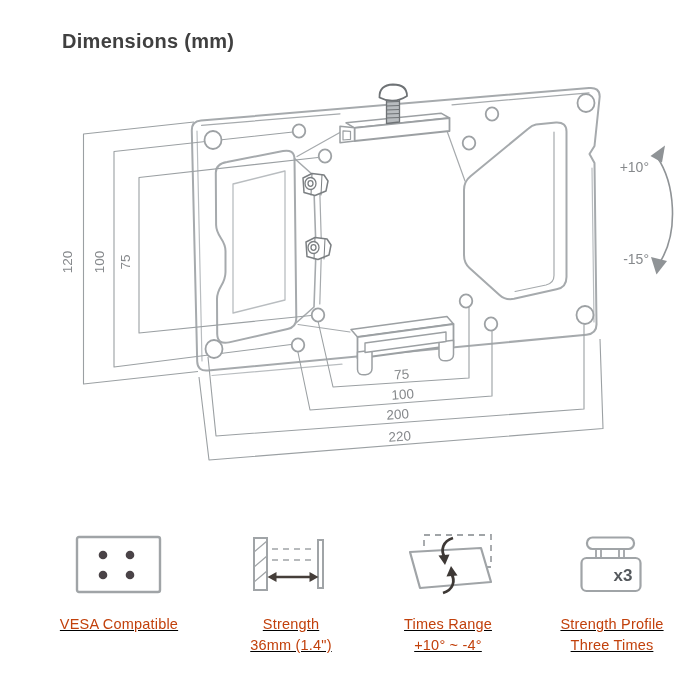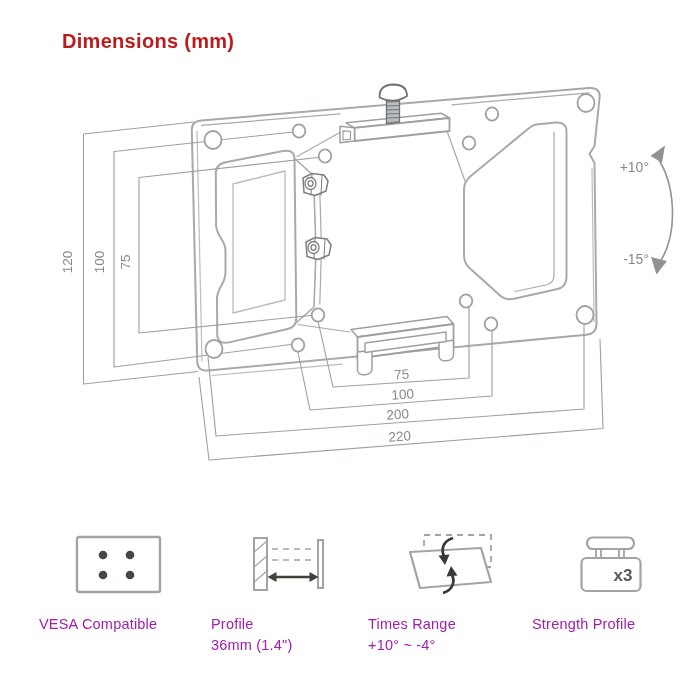--- a/index.html
+++ b/index.html
@@ -2,27 +2,27 @@
 <html><head>
 <meta charset="utf-8">
 <style>
   html,body{margin:0;padding:0;background:#ffffff;}
   .stage{
     position:relative;width:700px;height:700px;background:#ffffff;overflow:hidden;
     font-family:"Liberation Sans","DejaVu Sans",sans-serif;
   }
   .page-title{
     position:absolute;left:62px;top:30px;margin:0;
-    font-size:20px;font-weight:700;letter-spacing:.3px;color:#b91c1c;
+    font-size:20px;font-weight:700;letter-spacing:.3px;color:#404040;
   }
   .drawing-svg{position:absolute;left:0;top:0;}
   .features{position:absolute;left:0;top:524px;width:700px;height:160px;}
-  .feature{position:absolute;width:160px;text-align:left;}
+  .feature{position:absolute;width:160px;text-align:center;text-decoration:underline;}
   .feature .icon-box{height:82px;display:flex;align-items:center;justify-content:center;}
-  .feature figcaption{margin-top:8px;font-size:14.5px;line-height:21px;color:#a21caf;letter-spacing:.2px;}
+  .feature figcaption{margin-top:8px;font-size:14.5px;line-height:21px;color:#c2410c;letter-spacing:.2px;}
   .feature figcaption span{display:block;}
   .f-vesa{left:39px;}
   .f-profile{left:211px;}
   .f-tilt{left:368px;}
   .f-strength{left:532px;}
   figure{margin:0;}
   text{font-family:"Liberation Sans","DejaVu Sans",sans-serif;}
 </style>
 </head>
 <body>
@@ -158,21 +158,21 @@
           <rect x="2" y="2" width="13" height="52" fill="none" stroke="#a0a4a7" stroke-width="2"></rect>
           <path d="M 2,16 L 15,5 M 2,31 L 15,20 M 2,46 L 15,35" stroke="#a0a4a7" stroke-width="1.3" fill="none"></path>
           <rect x="66" y="4" width="5" height="48" fill="none" stroke="#a0a4a7" stroke-width="2"></rect>
           <path d="M 20,13 H 62 M 20,24 H 62" stroke="#a0a4a7" stroke-width="1.6" stroke-dasharray="6 5" fill="none"></path>
           <line x1="23" y1="41" x2="59" y2="41" stroke="#453e3a" stroke-width="2.6"></line>
           <polygon points="15.5,41 24.5,36 24.5,46" fill="#453e3a"></polygon>
           <polygon points="66.5,41 57.5,36 57.5,46" fill="#453e3a"></polygon>
         </svg>
       </div>
       <figcaption>
-        <span>Profile</span>
+        <span>Strength</span>
         <span>36mm (1.4")</span>
       </figcaption>
     </figure>
 
     <figure class="feature f-tilt">
       <div class="icon-box">
         <svg width="94" height="66" viewBox="0 0 94 66">
           <rect x="23" y="3" width="67" height="32" fill="none" stroke="#a0a4a7" stroke-width="1.8" stroke-dasharray="6 5"></rect>
           <path d="M 9,20 L 80,16 L 90,50 L 19,56 Z" fill="#ffffff" stroke="#a0a4a7" stroke-width="2.2" stroke-linejoin="round"></path>
           <path d="M 52,6 C 42,9 39,18 44,26" fill="none" stroke="#3d3835" stroke-width="2.8"></path>
@@ -191,17 +191,18 @@
       <div class="icon-box">
         <svg width="66" height="60" viewBox="0 0 66 60">
           <rect x="8" y="2.5" width="47" height="11.5" rx="5.5" fill="none" stroke="#a0a4a7" stroke-width="2.2"></rect>
           <path d="M 17,14 V 23 M 22,14 V 23 M 40,14 V 23 M 45,14 V 23" stroke="#a0a4a7" stroke-width="1.8" fill="none"></path>
           <rect x="2.5" y="23" width="59" height="33" rx="5" fill="none" stroke="#a0a4a7" stroke-width="2.2"></rect>
           <text x="44" y="46" text-anchor="middle" font-size="17" font-weight="600" fill="#55595d">x3</text>
         </svg>
       </div>
       <figcaption>
         <span>Strength Profile</span>
+        <span>Three Times</span>
       </figcaption>
     </figure>
 
   </div>
 </div>
 
 </body></html>

